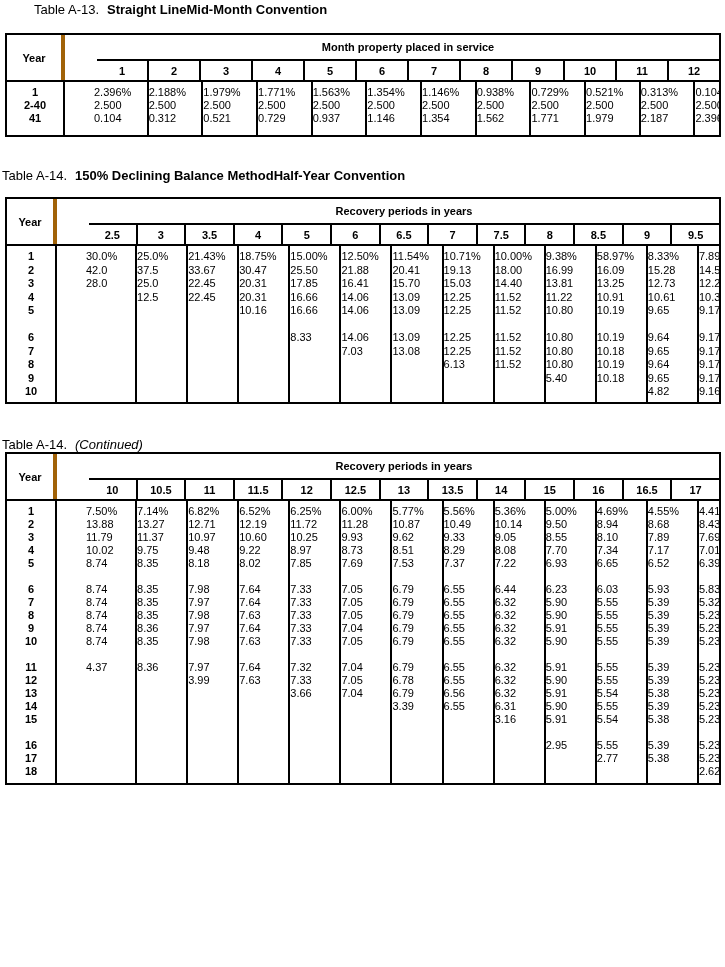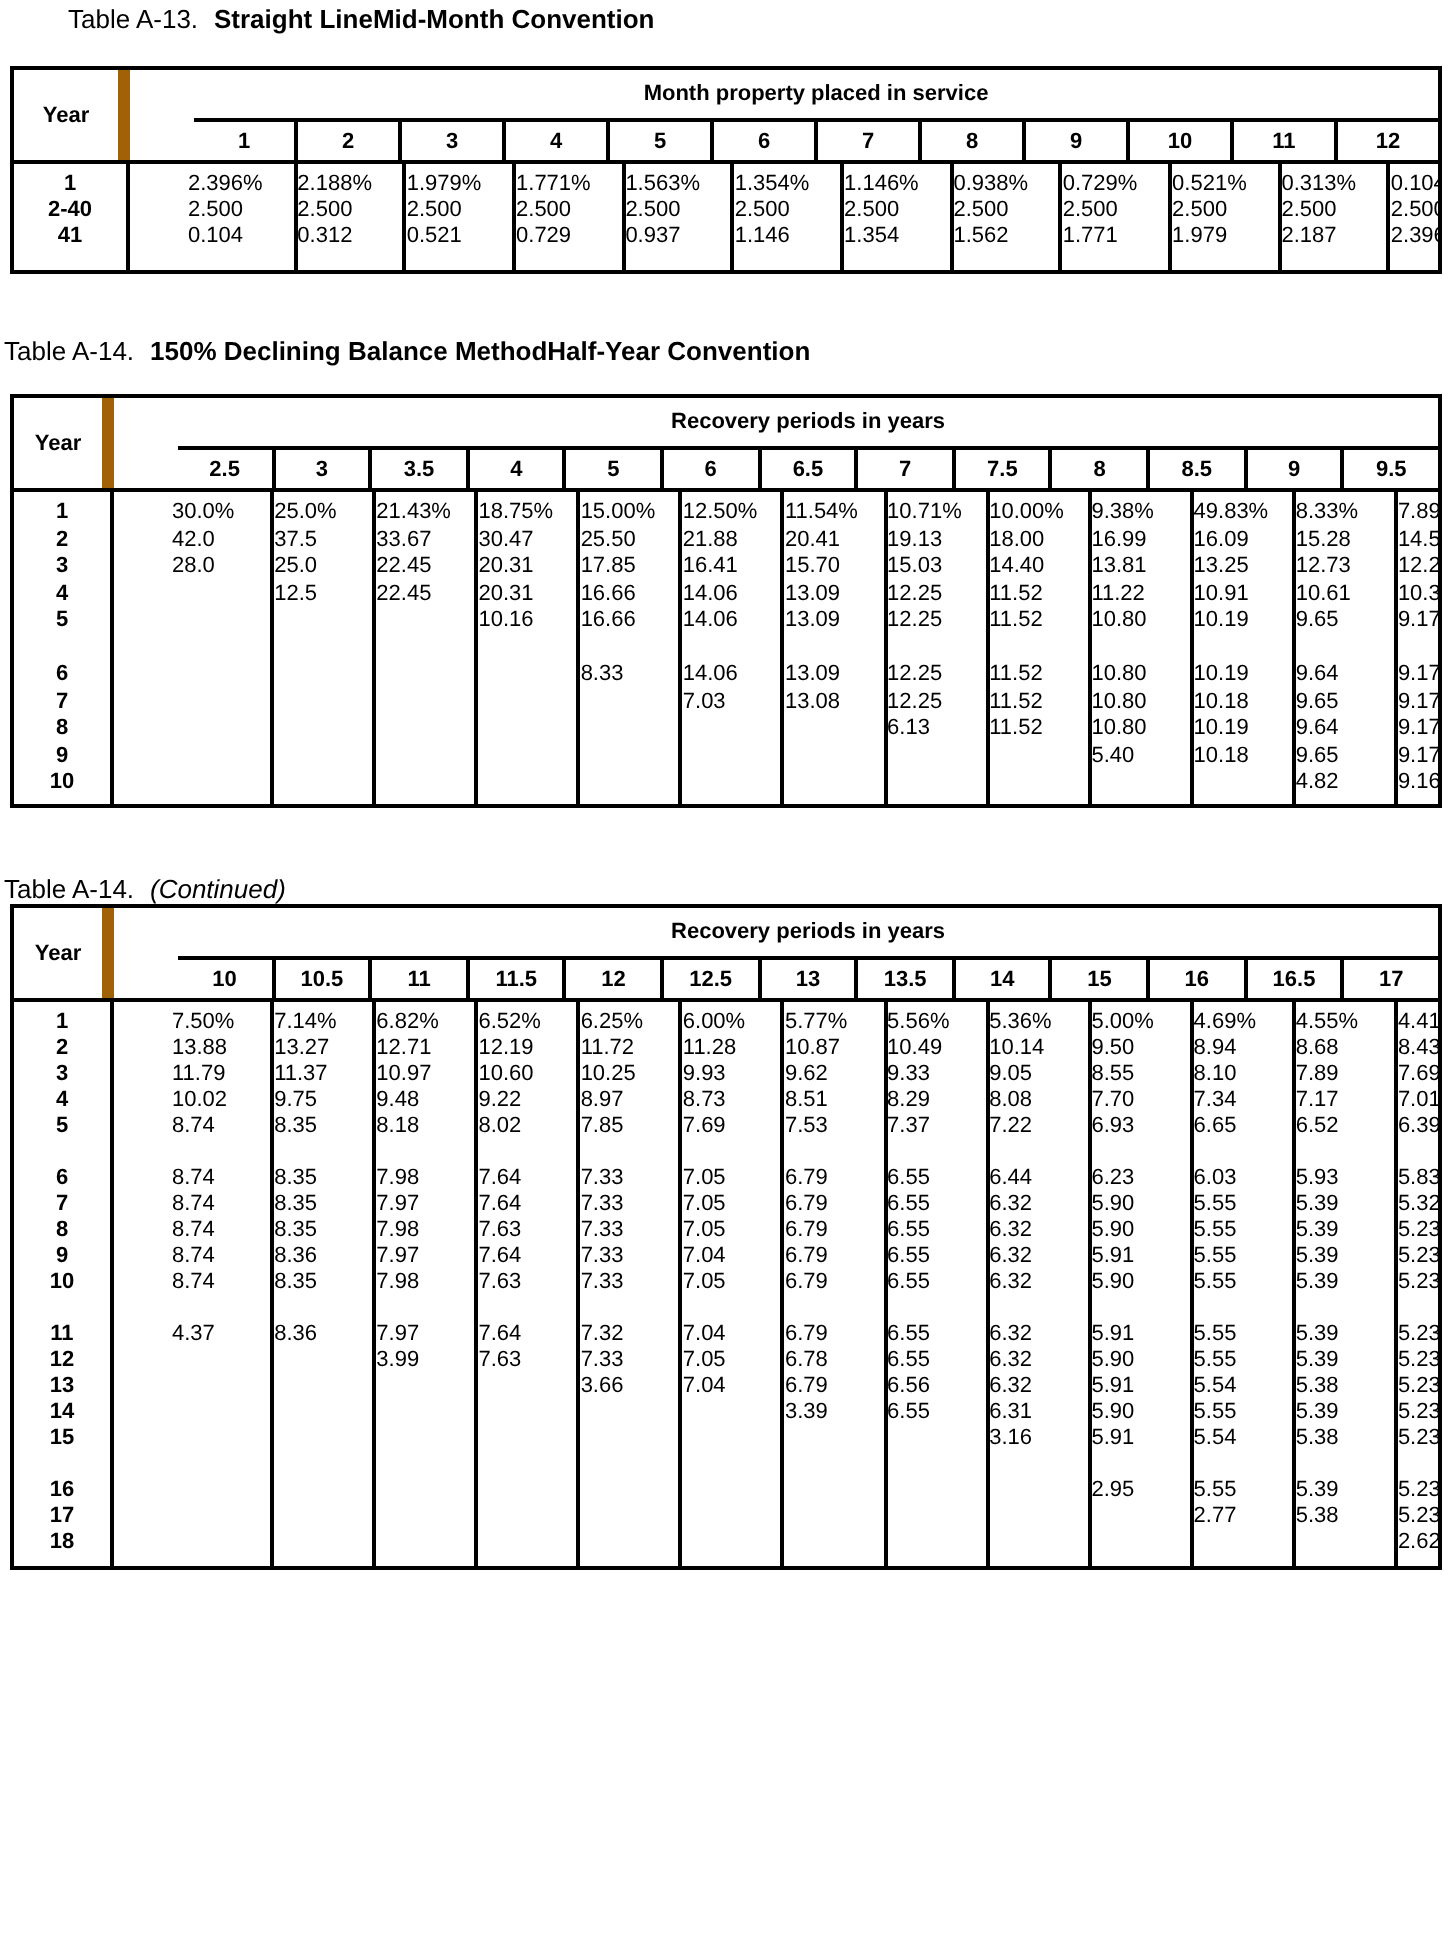--- a/index.html
+++ b/index.html
@@ -24,21 +24,21 @@
   
   .t-wrap { position: absolute; }
   #t-a13  { left: 5px; top: 33px;  width: 716px; height: 104px; }
   #t-a14  { left: 5px; top: 197px; width: 716px; height: 207px; }
   #t-a14c { left: 5px; top: 452px; width: 716px; height: 333px; }
 
   .t-outer { border: 2px solid #000; width: 100%; height: 100%; display: flex; flex-direction: column; background: #fff; }
   .t-header { display: flex; border-bottom: 2px solid #000; flex: 0 0 auto; }
   .t-yearhead {
     flex: 0 0 auto; display: flex; align-items: center; justify-content: center;
-    font-weight: bold; font-size: 11px; border-right: 6px solid #a16207;
+    font-weight: bold; font-size: 11px; border-right: 4px solid #a16207;
   }
   .t-right { flex: 1; display: flex; flex-direction: column; min-width: 0; padding-left: 32px; }
   .t-spanhead {
     height: 26px; border-bottom: 2px solid #000;
     display: flex; align-items: center; justify-content: center;
     font-weight: bold; font-size: 11px;
   }
   .t-colheads { display: flex; height: 19px; }
   .t-colhead {
     flex: 1 1 0; display: flex; align-items: center; justify-content: center;
@@ -333,21 +333,21 @@
             <div class="t-line">11.22<span class="ph">%</span></div>
             <div class="t-line">10.80<span class="ph">%</span></div>
             <div class="t-line">&nbsp;</div>
             <div class="t-line">10.80<span class="ph">%</span></div>
             <div class="t-line">10.80<span class="ph">%</span></div>
             <div class="t-line">10.80<span class="ph">%</span></div>
             <div class="t-line">5.40<span class="ph">%</span></div>
             <div class="t-line">&nbsp;</div>
           </div>
           <div class="t-cell">
-            <div class="t-line">49.83%</div>
+            <div class="t-line">58.97%</div>
             <div class="t-line">16.09<span class="ph">%</span></div>
             <div class="t-line">13.25<span class="ph">%</span></div>
             <div class="t-line">10.91<span class="ph">%</span></div>
             <div class="t-line">10.19<span class="ph">%</span></div>
             <div class="t-line">&nbsp;</div>
             <div class="t-line">10.19<span class="ph">%</span></div>
             <div class="t-line">10.18<span class="ph">%</span></div>
             <div class="t-line">10.19<span class="ph">%</span></div>
             <div class="t-line">10.18<span class="ph">%</span></div>
             <div class="t-line">&nbsp;</div>

